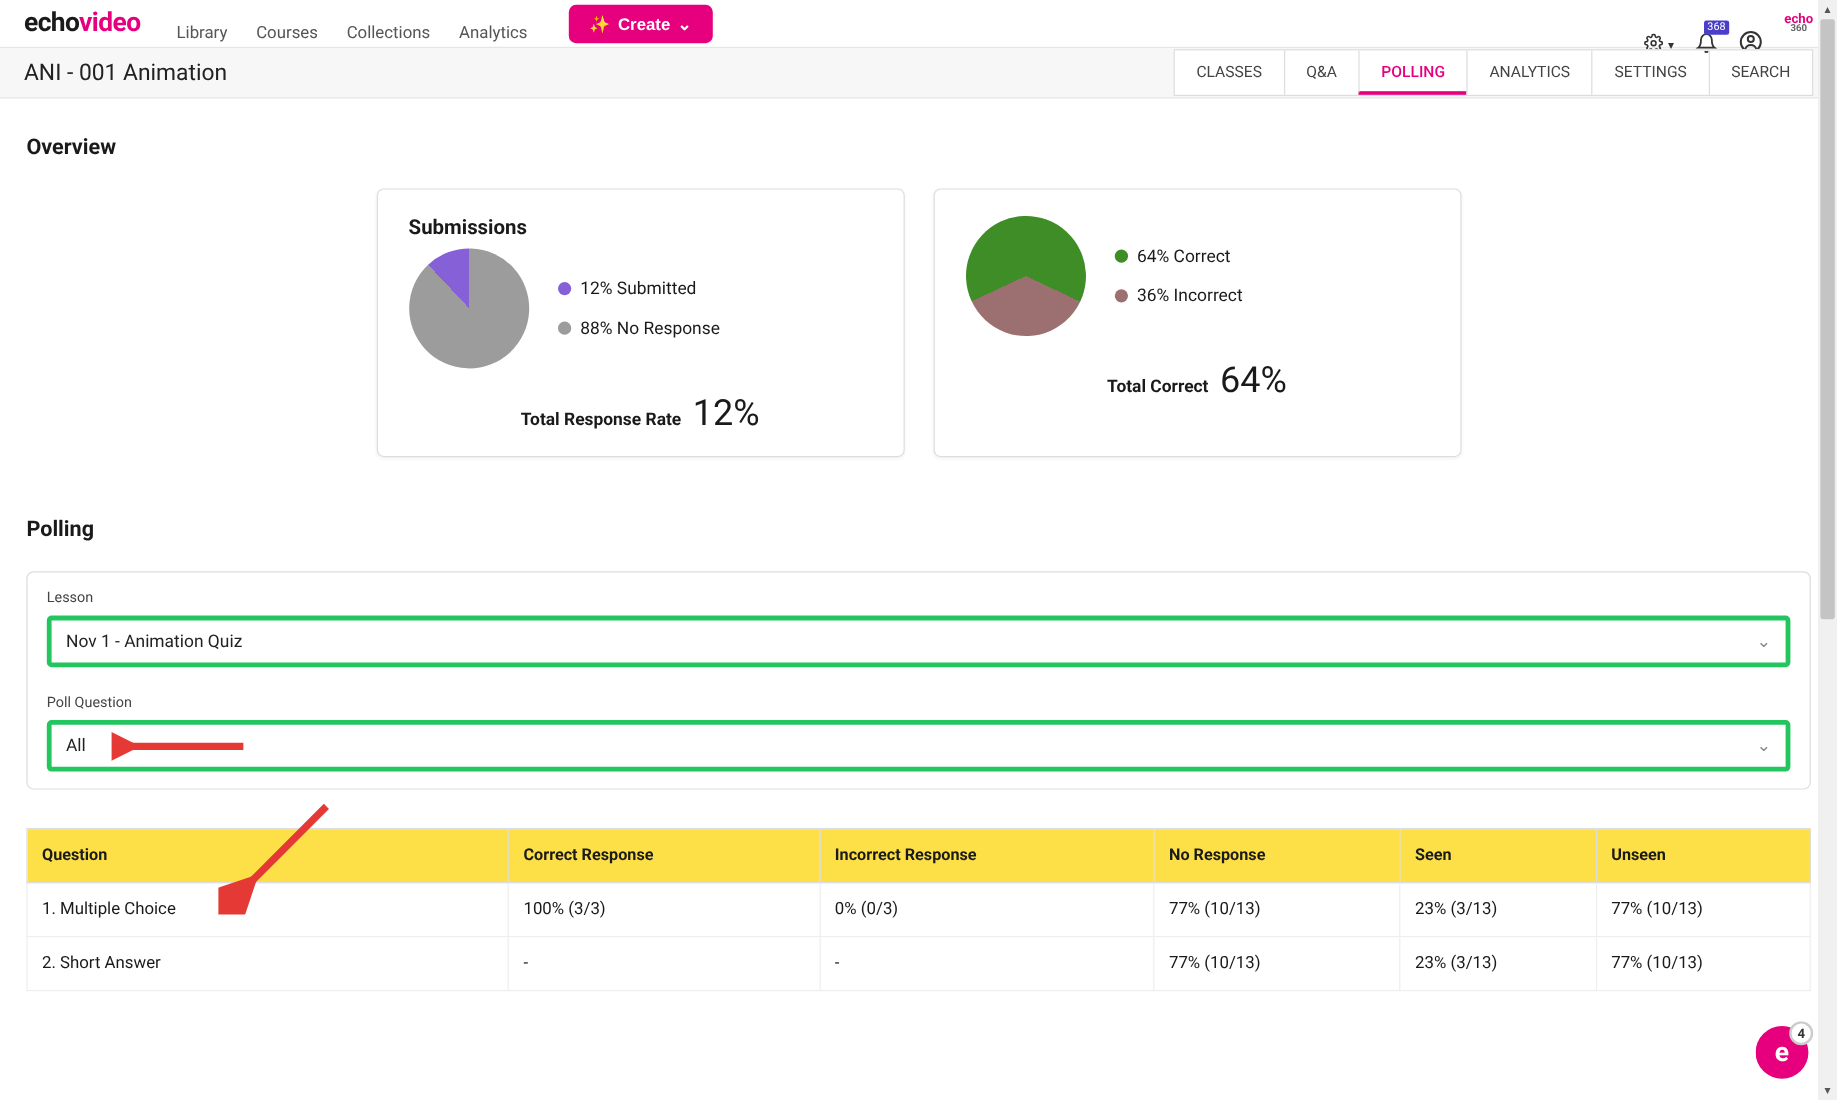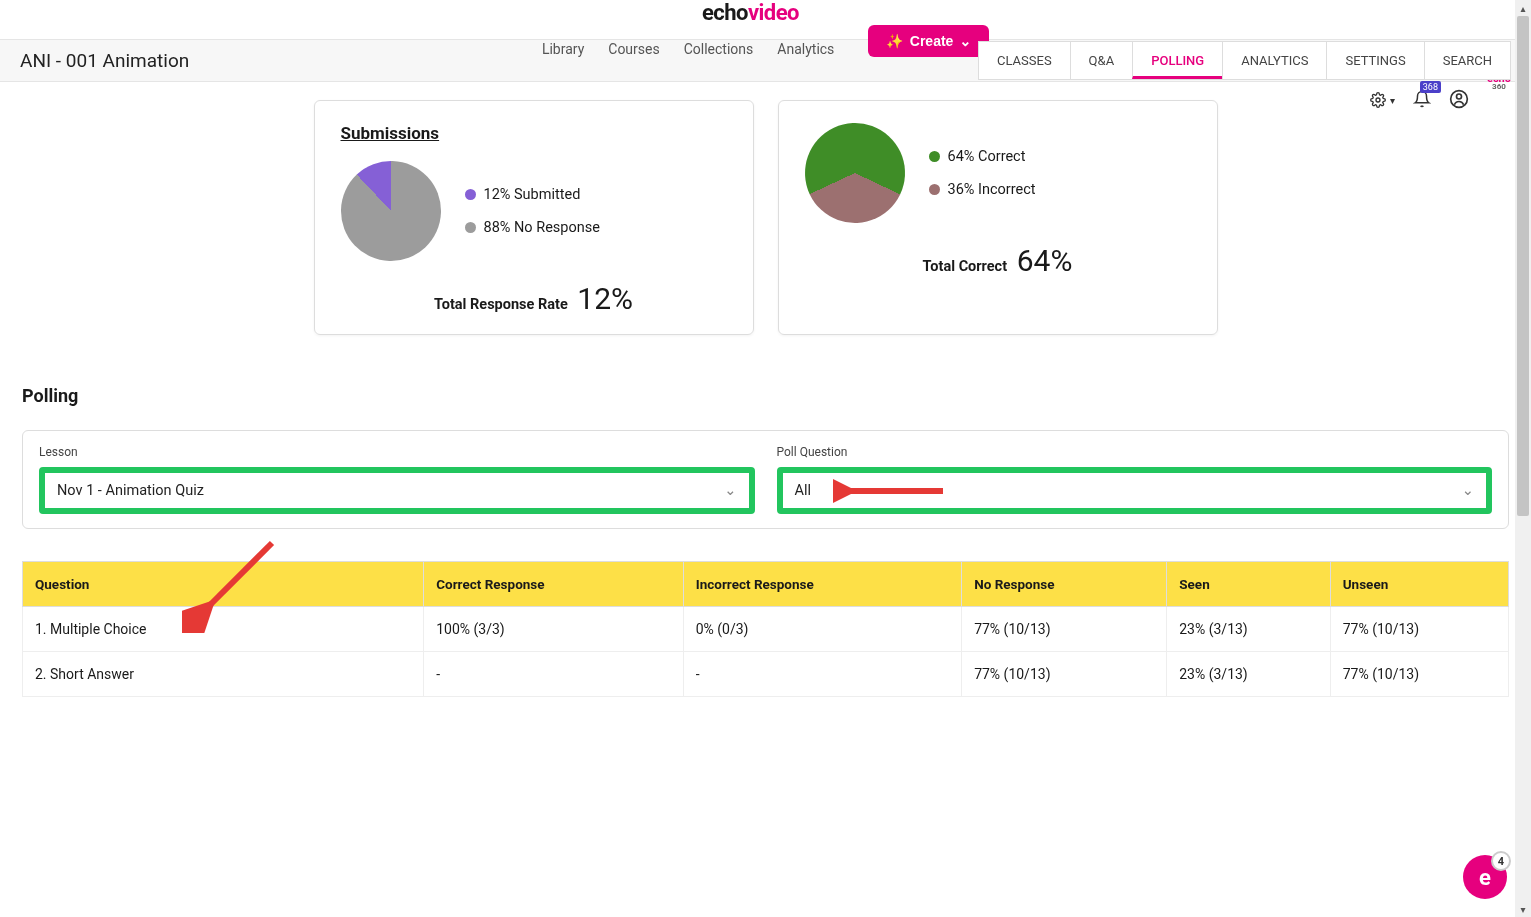--- a/index.html
+++ b/index.html
@@ -1,17 +1,17 @@
 <!DOCTYPE html>
 <html><head>
 <meta charset="utf-8">
 <style>
 * { box-sizing: border-box; margin: 0; padding: 0; }
 body { font-family: -apple-system, BlinkMacSystemFont, "Segoe UI", Roboto, sans-serif; background: #fff; color: #1a1a1a; width: 1531px; }
-.topbar { display: flex; align-items: center; height: 40px; padding: 0 20px; border-bottom: 1px solid #e5e5e5; flex-direction: column; }
+.topbar { display: flex; align-items: center; height: 40px; padding: 0 20px; border-bottom: 1px solid #e5e5e5; }
 .logo-echo { font-weight: 700; font-size: 22px; color: #1a1a1a; letter-spacing: -0.5px; }
 .logo-video { font-weight: 700; font-size: 22px; color: #e6007e; letter-spacing: -0.5px; margin-right: 30px; }
 .nav { display: flex; gap: 24px; align-items: flex-end; }
 .nav a { color: #555; text-decoration: none; font-size: 14px; }
 .create-btn { background: #e6007e; color: #fff; border: none; border-radius: 6px; padding: 8px 18px; font-size: 14px; font-weight: 600; display: flex; align-items: center; gap: 6px; cursor: pointer; margin-left: 10px; }
 .topbar-right { margin-left: auto; display: flex; align-items: center; gap: 18px; }
 .gear, .bell-wrap, .user-circ { cursor: pointer; color: #333; margin-top: 31px; }
 .bell-wrap { position: relative; }
 .badge { position: absolute; top: -8px; right: -10px; background: #4b3fc9; color: #fff; font-size: 9px; padding: 1px 3px; border-radius: 2px; }
 .echo360 { font-size: 11px; font-weight: 700; color: #e6007e; line-height: 0.8; }
@@ -22,32 +22,32 @@
 .tab { padding: 11px 18px; font-size: 13px; color: #444; border-left: 1px solid #ddd; cursor: pointer; }
 .tab:first-child { border-left: none; }
 .tab.active { color: #e6007e; border-bottom: 3px solid #e6007e; padding-bottom:8px; font-weight:500;}
 .main { padding: 18px 22px 40px; }
 .title-row { display: flex; align-items: center; margin-bottom: 18px; }
 .page-title { font-size: 24px; font-weight: 700; }
 .download-btn { margin-left: auto; border: 1px solid #999; background: #fff; border-radius: 6px; padding: 10px 22px; font-size: 14px; display: flex; align-items: center; gap: 8px; cursor: pointer; }
 .section-title { font-size: 18px; font-weight: 700; margin: 12px 0 24px; }
 .cards { display: flex; gap: 24px; justify-content: center; margin-bottom: 50px; }
 .card { border: 1px solid #ddd; border-radius: 6px; width: 440px; padding: 22px 26px 18px; box-shadow: 0 1px 3px rgba(0,0,0,0.05); }
-.card-heading { font-size: 17px; font-weight: 700; margin-bottom: 18px; text-decoration: underline; }
+.card-heading { font-size: 17px; font-weight: 700; margin-bottom: 7px; }
 .pie-row { display: flex; align-items: center; gap: 24px; }
 .pie { width: 100px; height: 100px; border-radius: 50%; position: relative; }
 .legend { display: flex; flex-direction: column; gap: 16px; font-size: 14.5px; }
 .legend-row { display: flex; align-items: center; gap: 8px; }
 .dot { width: 11px; height: 11px; border-radius: 50%; }
 .total-row { text-align: center; margin-top: 20px; font-size: 14.5px; font-weight: 700; }
 .total-val { font-size: 30px; font-weight: 400; margin-left: 6px; }
-.filter-box { border: 1px solid #ddd; border-radius: 6px; padding: 14px 16px; display: flex; gap: 22px; margin-bottom: 32px; }
+.filter-box { border: 1px solid #ddd; border-radius: 6px; padding: 14px 16px; display: flex; gap: 22px; margin-bottom: 32px; flex-direction: column; }
 .filter { flex: 1; }
 .filter-label { font-size: 12px; color: #444; margin-bottom: 8px; }
-.select { border: 6px solid #22c55e; border-radius: 4px; padding: 9px 12px; font-size: 14.5px; color: #222; display: flex; align-items: center; cursor: pointer; position: relative; }
+.select { border: 4px solid #22c55e; border-radius: 4px; padding: 9px 12px; font-size: 14.5px; color: #222; display: flex; align-items: center; cursor: pointer; position: relative; }
 .chev { margin-left: auto; color: #888; }
 .arrow-callout { position: absolute; left: 50px; top: 50%; transform: translateY(-50%); }
 .arrow-callout2 { position: absolute; pointer-events: none; }
 table { width: 100%; border-collapse: collapse; }
 th { background: #fde047; border: 1px solid #ddd; text-align: left; padding: 14px 12px; font-size: 13.5px; font-weight: 700; }
 td { border: 1px solid #eee; padding: 14px 12px; font-size: 14px; }
 .icon-svg { display: inline-block; vertical-align: middle; }
 .poll-sec-wrap { position: relative; }
 .help-badge { position: fixed; right: 24px; bottom: 18px; width: 44px; height: 44px; border-radius: 50%; background: #e6007e; display:flex; align-items:center; justify-content:center; color:#fff; font-weight:700; font-size:22px;}
 .help-count { position:absolute; top:-4px; right:-4px; background:#fff; border:2px solid #ccc; border-radius:50%; width:20px; height:20px; font-size:11px; color:#333; display:flex; align-items:center; justify-content:center; font-weight:700;}
@@ -109,20 +109,21 @@
     <div class="tab">Q&amp;A</div>
     <div class="tab active">POLLING</div>
     <div class="tab">ANALYTICS</div>
     <div class="tab">SETTINGS</div>
     <div class="tab">SEARCH</div>
   </div>
 </div>
 
 <div class="main">
 
+  <h2 class="section-title">Overview</h2>
 
   <div class="cards">
     <div class="card">
       <div class="card-heading">Submissions</div>
       <div class="pie-row">
         <div class="pie" style="background: conic-gradient(#8560d6 0deg 43.2deg, #9c9c9c 43.2deg 360deg); transform: rotate(-43.2deg);"></div>
         <div class="legend">
           <div class="legend-row">
               <span class="dot" style="background:#8560d6"></span>
               <span>12% Submitted</span>

